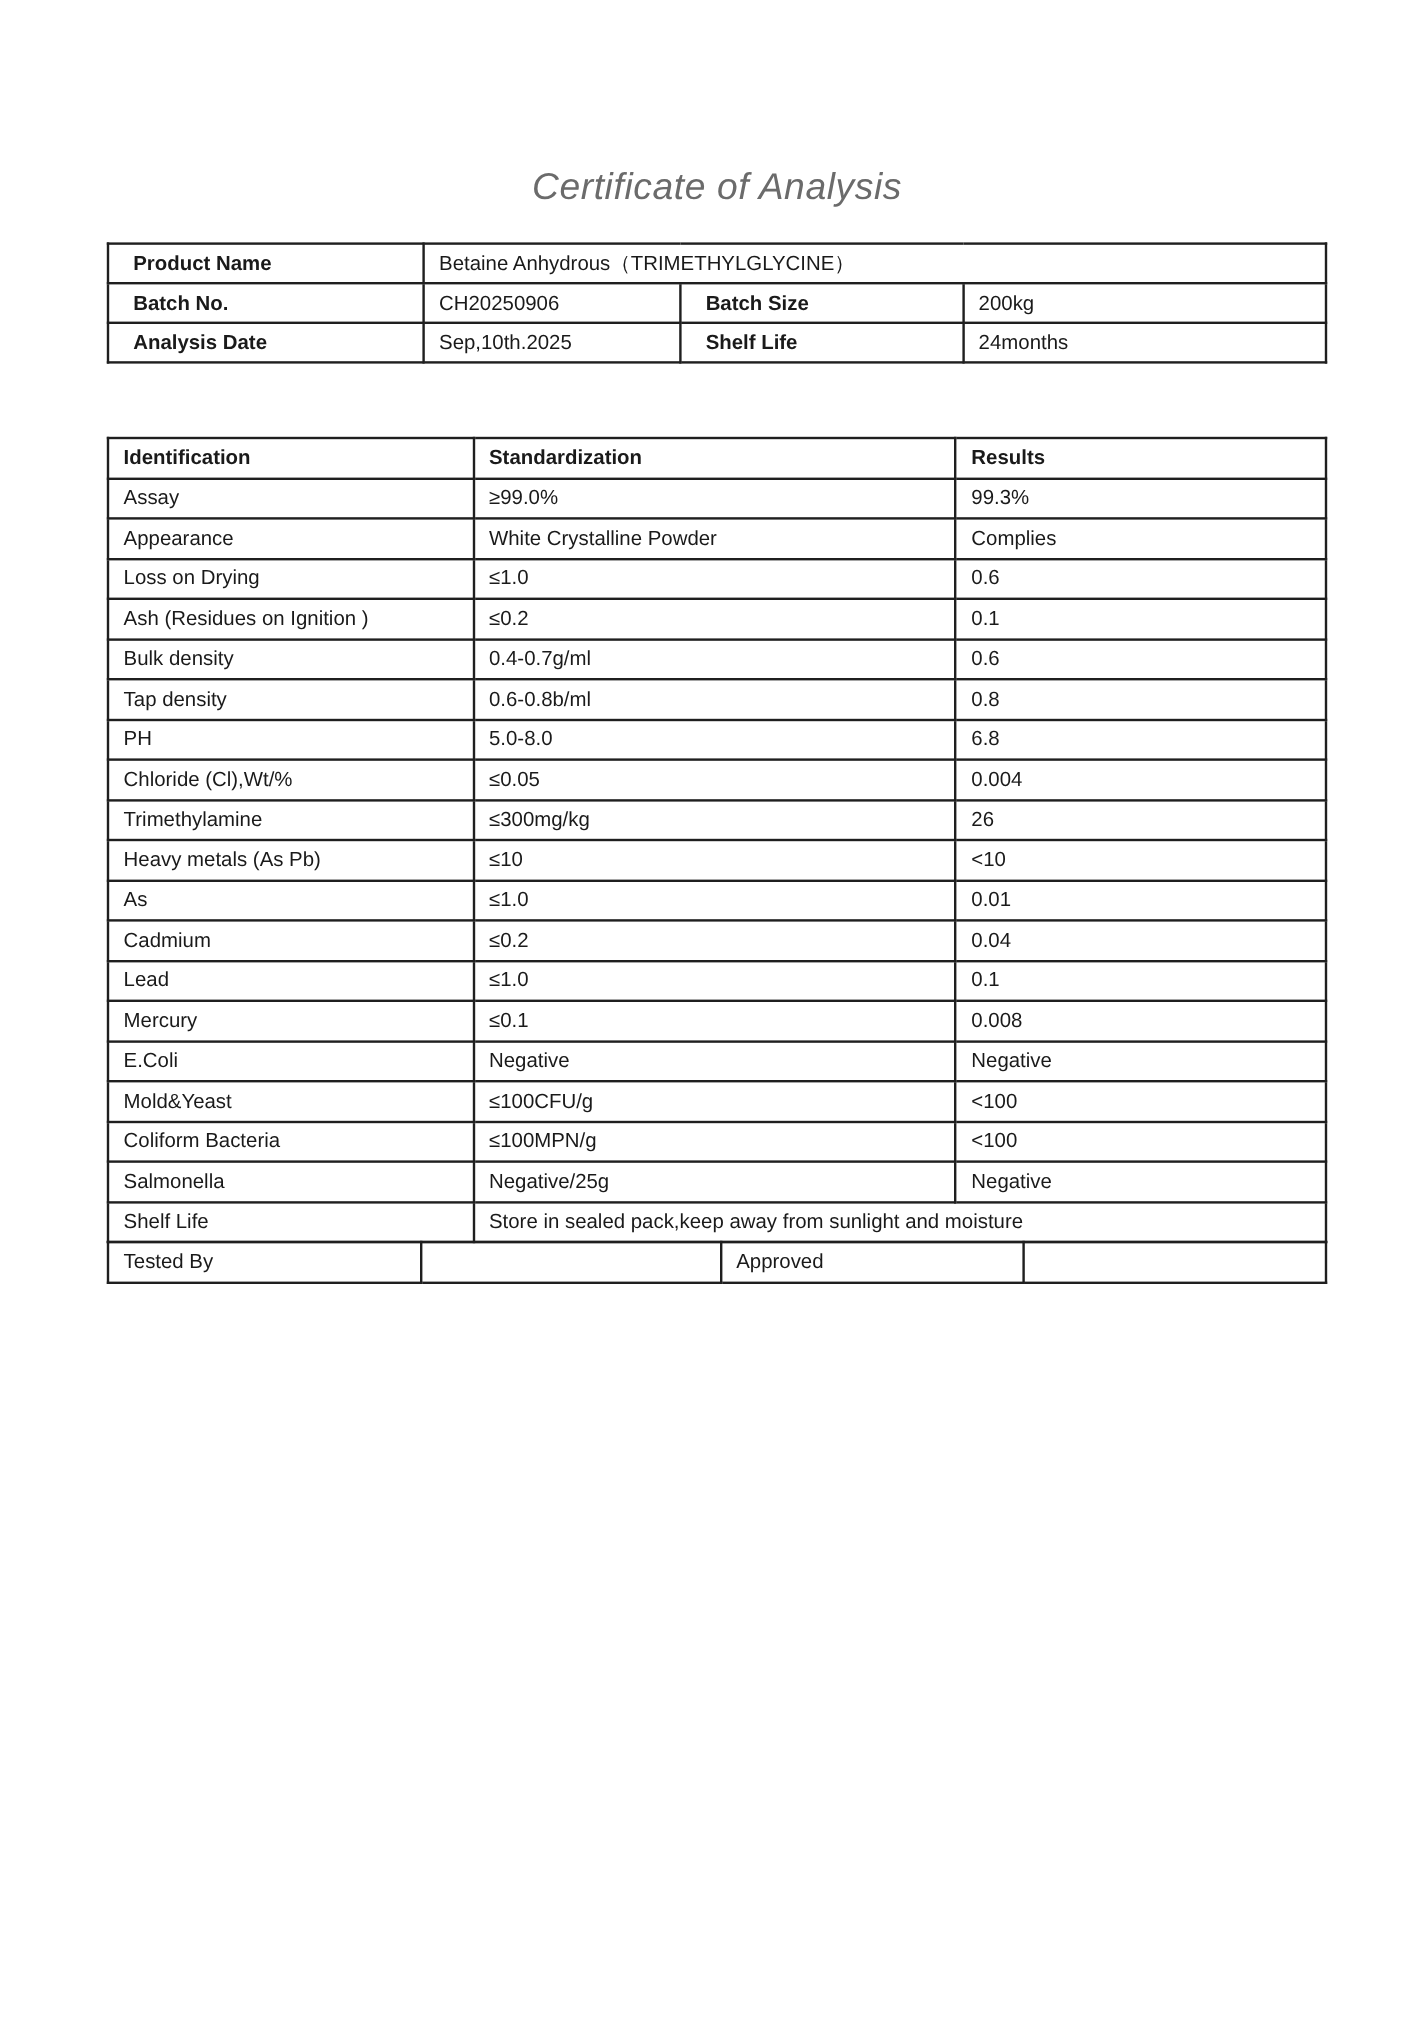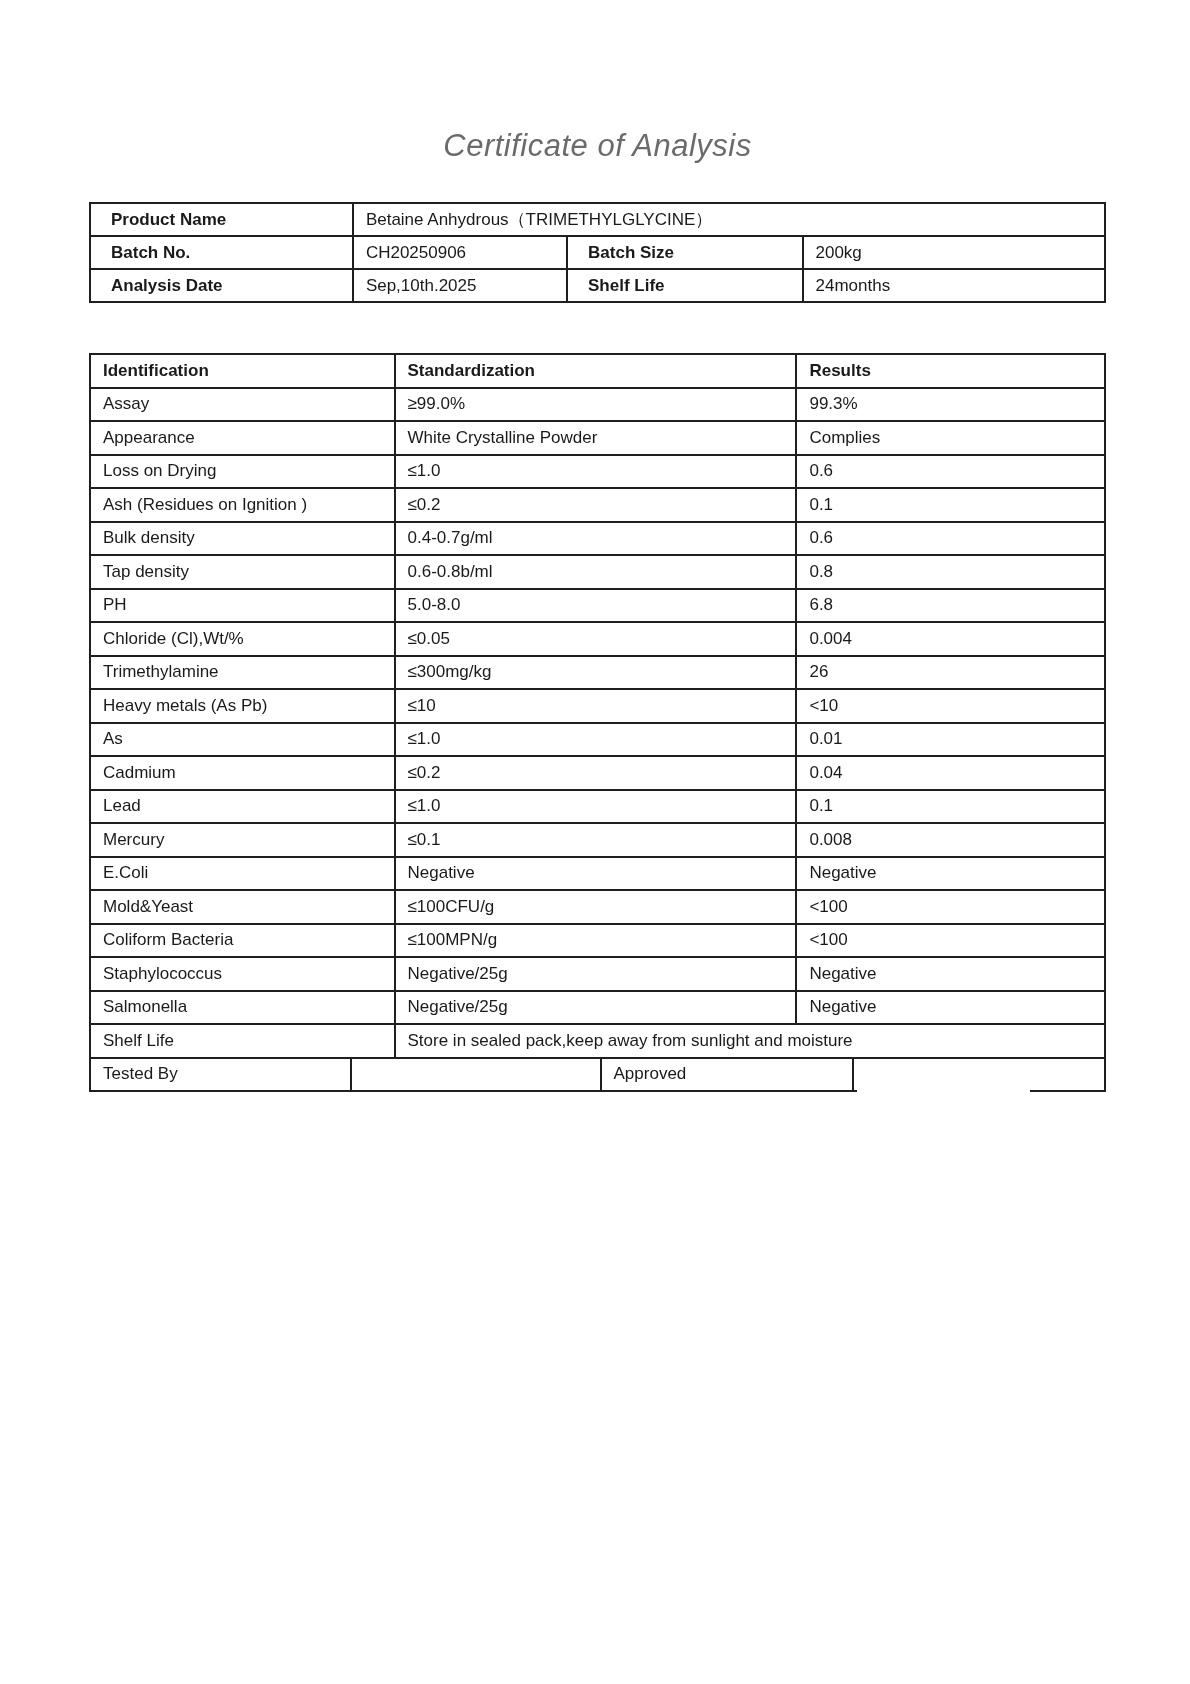--- a/index.html
+++ b/index.html
@@ -3,35 +3,35 @@
 <meta charset="utf-8">
 <style>
   * { margin:0; padding:0; box-sizing:border-box; }
   html,body { background:#ffffff; }
   body {
     width:1190px; height:1684px; position:relative;
     font-family:"Liberation Sans", sans-serif;
     color:#1a1a1a;
   }
   .page-title {
-    position:absolute; left:89px; top:128px; width:1017px;
+    position:absolute; left:89px; top:138px; width:1017px;
     text-align:center; font-style:italic; font-size:31px;
     color:#6b6b6b; letter-spacing:0.5px;
   }
   table { border-collapse:collapse; table-layout:fixed; width:1017px; }
   td, th {
     border:2px solid #1f1f1f;
     font-size:17px; font-weight:normal; text-align:left;
     padding:0 0 0 12px; vertical-align:middle;
     white-space:nowrap; overflow:hidden;
   }
   .bold { font-weight:bold;padding-left:20px; }
   .info-table { position:absolute; left:89px; top:202px; }
   .info-table td { height:33px; }
-  .spec-wrap { position:absolute; left:89px; top:353px; width:882px; }
+  .spec-wrap { position:absolute; left:89px; top:364px; width:882px; }
   .spec-table td, .spec-table th { height:33.5px; }
   .spec-table th { font-weight:bold; }
   .sig-table { margin-top:-2px; }
   .sig-table td { height:33.5px; }
   .gap { position:absolute; background:#ffffff; z-index:2; }
   .gap-a { left:768px; top:735px; width:173px; height:5px; }
   .gap-b { left:261px; top:767px; width:108px; height:7px; }
   .gap-c { left:766px; top:767px; width:175px; height:7px; }
 </style>
 </head>
@@ -158,25 +158,20 @@
       <td>Mold&amp;Yeast</td>
       <td>≤100CFU/g</td>
       <td>&lt;100</td>
     </tr>
     <tr>
       <td>Coliform Bacteria</td>
       <td>≤100MPN/g</td>
       <td>&lt;100</td>
     </tr>
     <tr>
-      <td>Staphylococcus</td>
-      <td>Negative/25g</td>
-      <td>Negative</td>
-    </tr>
-    <tr>
       <td>Salmonella</td>
       <td>Negative/25g</td>
       <td>Negative</td>
     </tr>
     <tr>
       <td>Shelf Life</td>
       <td colspan="2">Store in sealed pack,keep away from sunlight and moisture</td>
     </tr>
   </tbody>
     </table>

